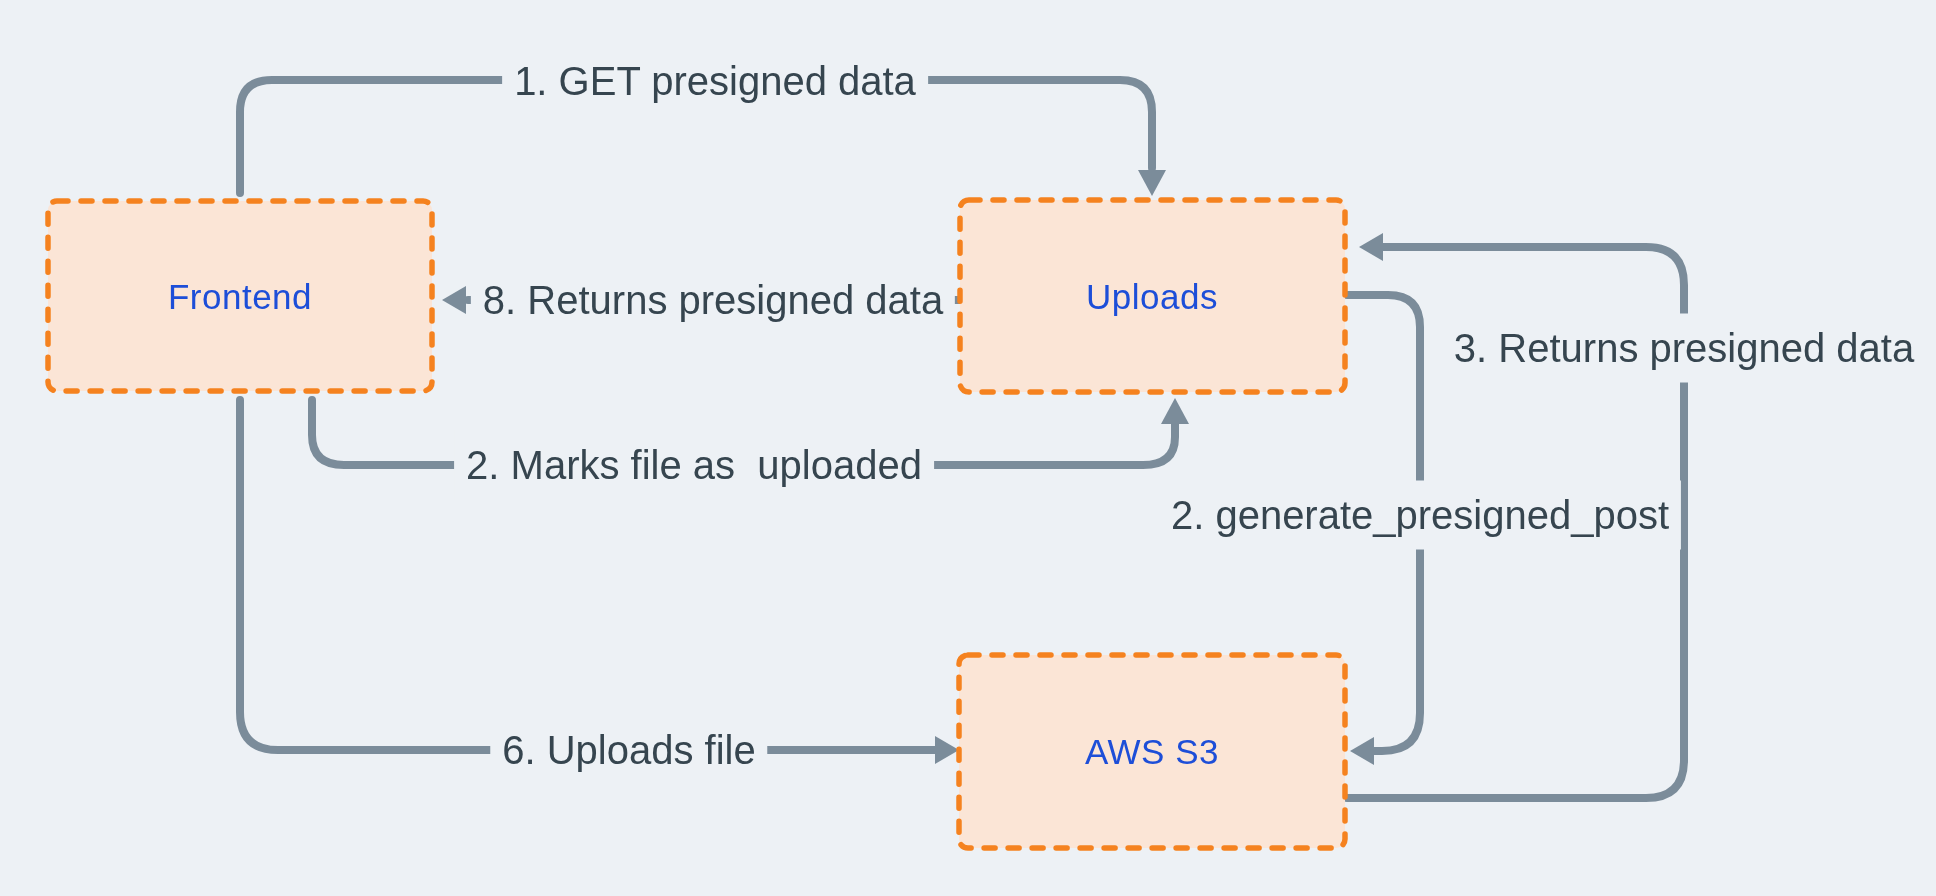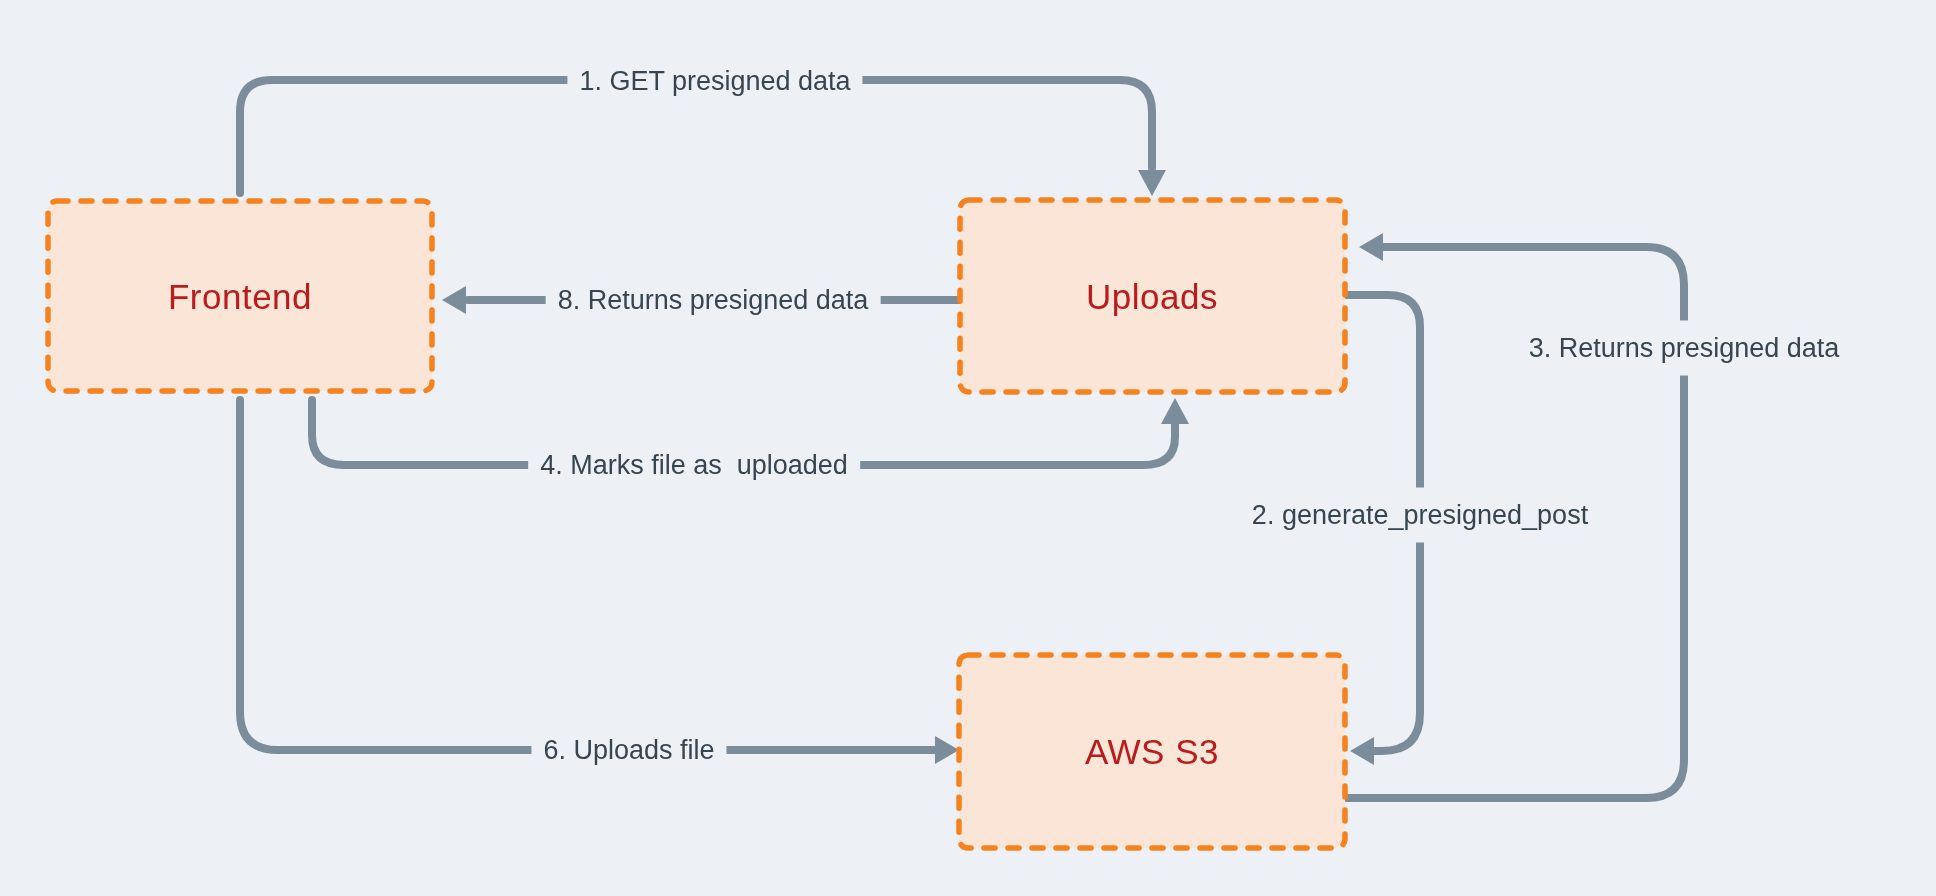--- a/index.html
+++ b/index.html
@@ -21,30 +21,30 @@
     position: absolute;
     inset: 0;
     display: block;
   }
   .node-title {
     position: absolute;
     transform: translate(-50%, -50%);
     font-size: 35px;
     font-weight: 500;
     letter-spacing: 0.5px;
-    color: #b91c1c;
+    color: #1d4ed8;
     white-space: pre;
     pointer-events: none;
   }
   .edge-label {
     position: absolute;
     transform: translate(-50%, -50%);
     background: #edf1f5;
     padding: 12px 12px;
-    font-size: 27px;
+    font-size: 40px;
     font-weight: 500;
     color: #36454f;
     white-space: pre;
     pointer-events: none;
   }
 </style>
 </head>
 <body>
 
 <div class="canvas">
@@ -84,15 +84,15 @@
 
   <div class="node-title" style="left:240px; top:297px;">Frontend</div>
   <div class="node-title" style="left:1152px; top:297px;">Uploads</div>
   <div class="node-title" style="left:1152px; top:752px;">AWS S3</div>
 
   <div class="edge-label" style="left:715px; top:81px;">1. GET presigned data</div>
   <div class="edge-label" style="left:1420px; top:515px;text-align:right;">2. generate_presigned_post</div>
   <div class="edge-label" style="left:1684px; top:348px;">3. Returns presigned data</div>
   <div class="edge-label" style="left:713px; top:300px;">8. Returns presigned data</div>
   <div class="edge-label" style="left:629px; top:750px;">6. Uploads file</div>
-  <div class="edge-label" style="left:694px; top:465px;">4. Marks file as  uploaded</div>
+  <div class="edge-label" style="left:694px; top:465px;">2. Marks file as  uploaded</div>
 
 </div>
 
 </body></html>

